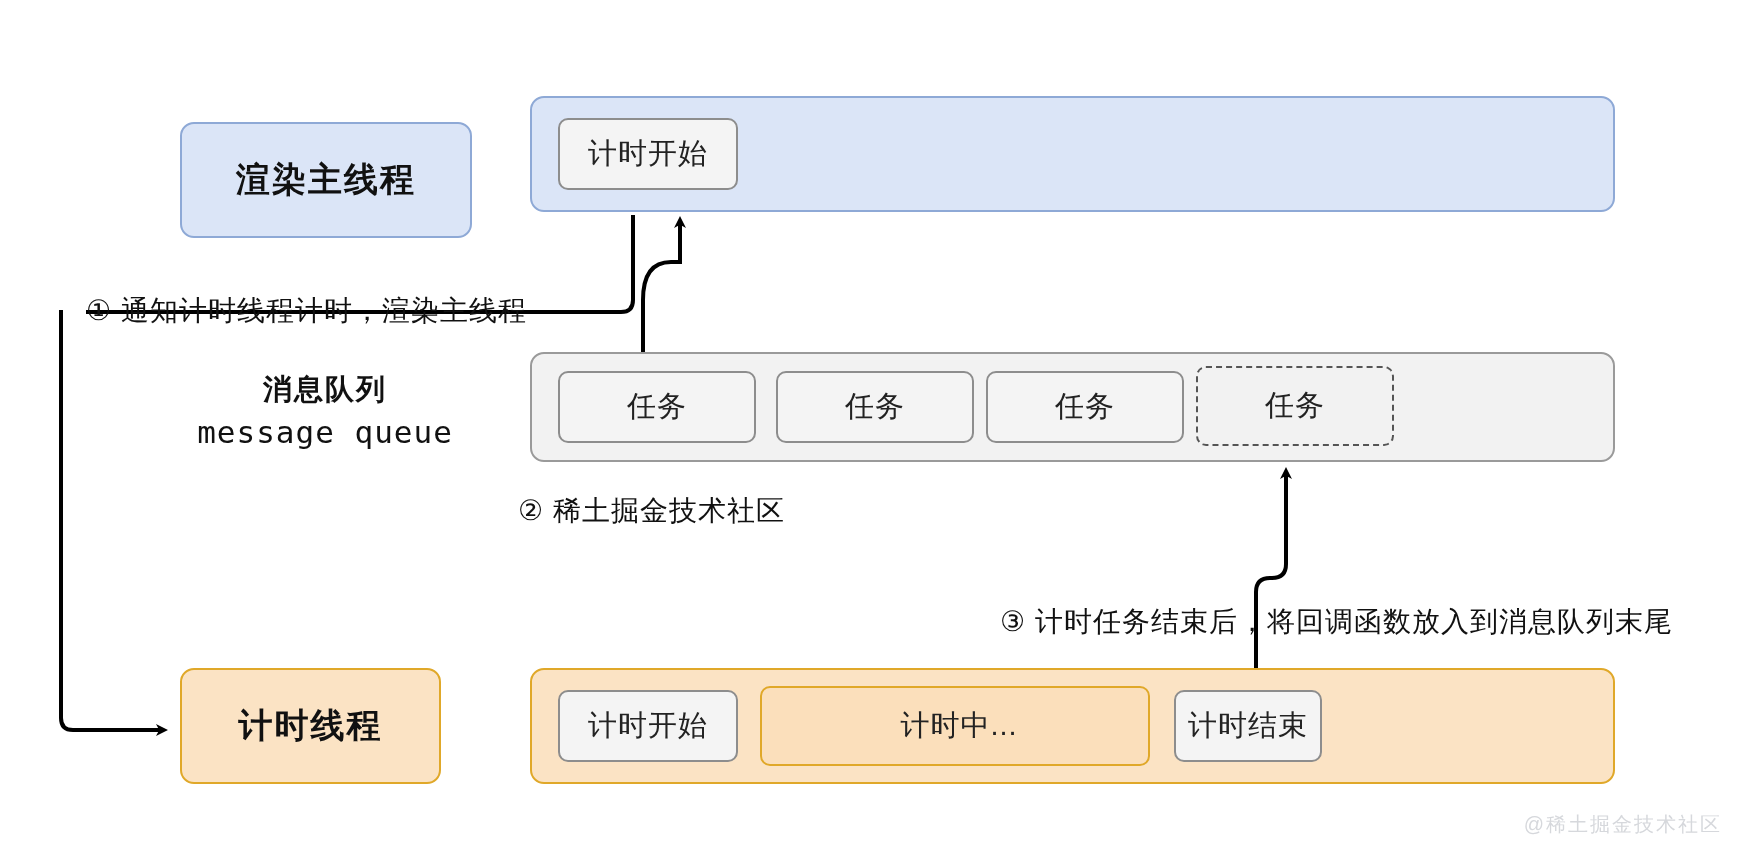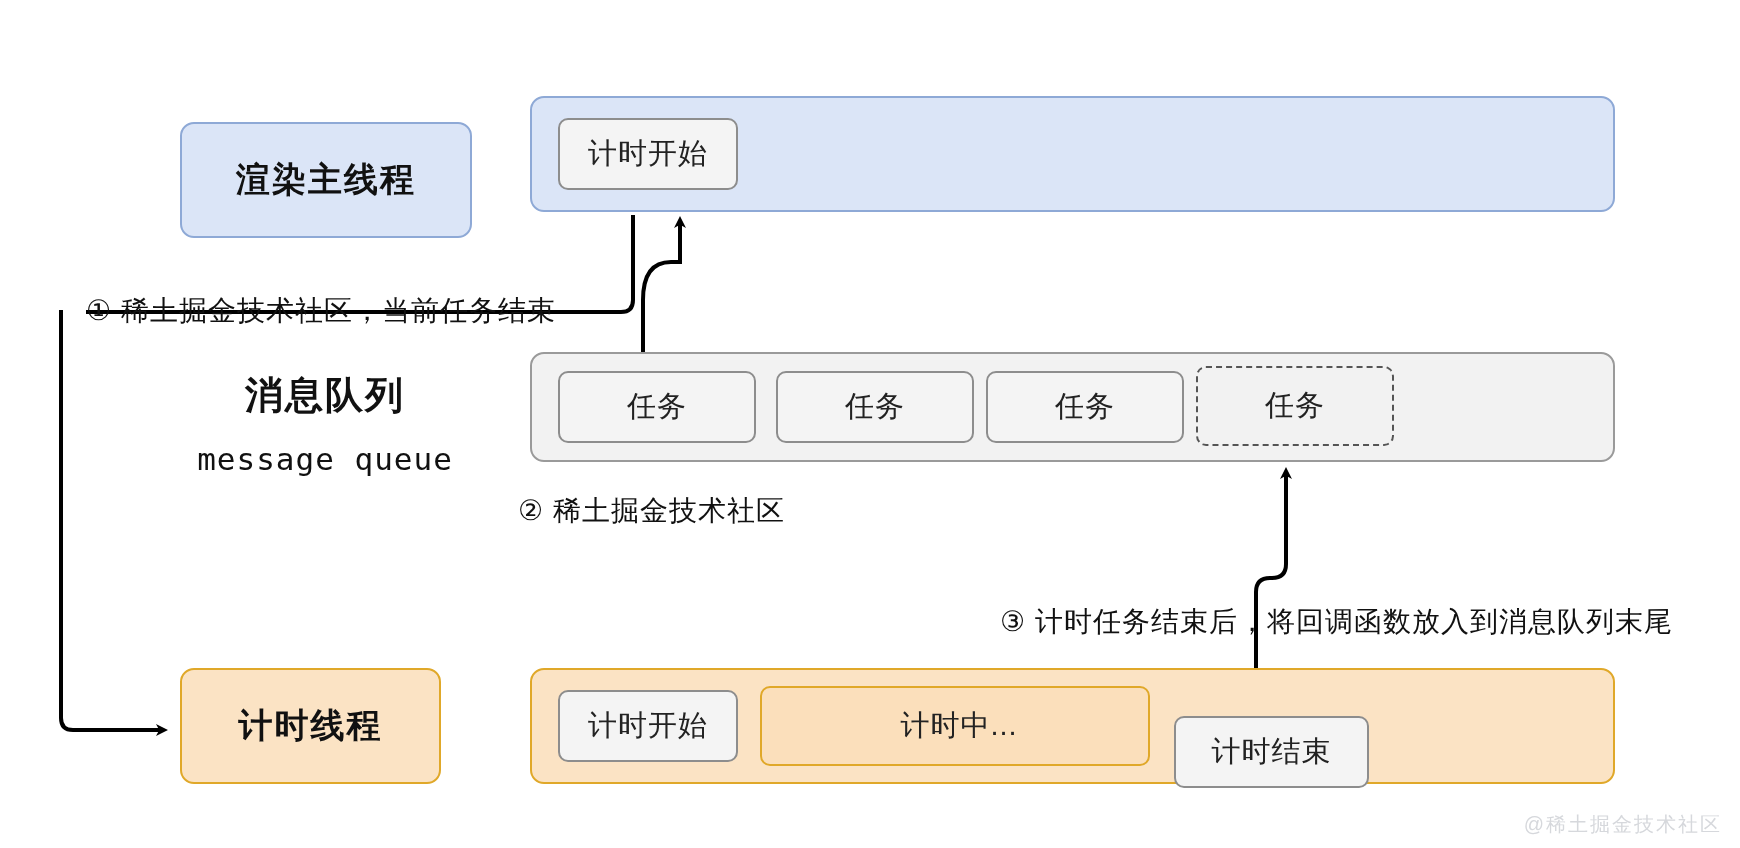--- a/index.html
+++ b/index.html
@@ -34,24 +34,24 @@
   .chip.accent{background:#fbdfbb;border-color:#e0a829;}
 
   
   .note{
     position:absolute;font-size:28px;color:#111;white-space:nowrap;
     letter-spacing:1px;
   }
   .qtitle{
     position:absolute;text-align:center;white-space:nowrap;
   }
-  .qtitle .cn{font-size:38px;font-weight:600;letter-spacing:2px;display:block;}
+  .qtitle .cn{font-size:29px;font-weight:600;letter-spacing:2px;display:block;}
   .qtitle .en{
     font-size:31px;font-family:"DejaVu Sans Mono","Liberation Mono",monospace;
-    display:block;margin-top:20px;letter-spacing:1px;
+    display:block;margin-top:4px;letter-spacing:1px;
   }
   .watermark{
     position:absolute;right:18px;bottom:10px;font-size:20px;color:#d6d8dc;
     white-space:nowrap;letter-spacing:2px;
   }
   svg.conn{position:absolute;left:0;top:0;width:1740px;height:848px;
            pointer-events:none;overflow:visible;}
 </style>
 </head>
 <body>
@@ -79,21 +79,21 @@
     <span>渲染主线程</span>
   </div>
 
   <div class="lane lane-blue" style="left:530px;top:96px;width:1085px;height:116px;">
   </div>
 
   <div class="chip" style="left:550px;top:118px;width:180px;height:72px;">
     <span>计时开始</span>
   </div>
 
-  <div class="note" style="left:86px;top:292px;">① 稀土掘金技术社区，当前任务结束</div>
+  <div class="note" style="left:86px;top:292px;">① 通知计时线程计时，渲染主线程</div>
 
   <div class="qtitle" style="left:160px;top:370px;width:330px;">
     <span class="cn">消息队列</span>
     <span class="en">message queue</span>
   </div>
 
   <div class="lane lane-grey" style="left:530px;top:352px;width:1085px;height:110px;">
   </div>
 
   <div class="chip" style="left:550px;top:371px;width:198px;height:72px;">
@@ -119,19 +119,19 @@
 
   <div class="lane lane-orange" style="left:530px;top:668px;width:1085px;height:116px;">
   </div>
 
   <div class="chip" style="left:550px;top:690px;width:180px;height:72px;">
     <span>计时开始</span>
   </div>
   <div class="chip accent" style="left:752px;top:686px;width:390px;height:80px;padding-left:8px;">
     <span>计时中...</span>
   </div>
-  <div class="chip" style="left:1166px;top:716px;width:195px;height:72px;">
+  <div class="chip" style="left:1166px;top:690px;width:148px;height:72px;">
     <span>计时结束</span>
   </div>
 
   <div class="watermark">@稀土掘金技术社区</div>
 
 </div>
 
 </body></html>

